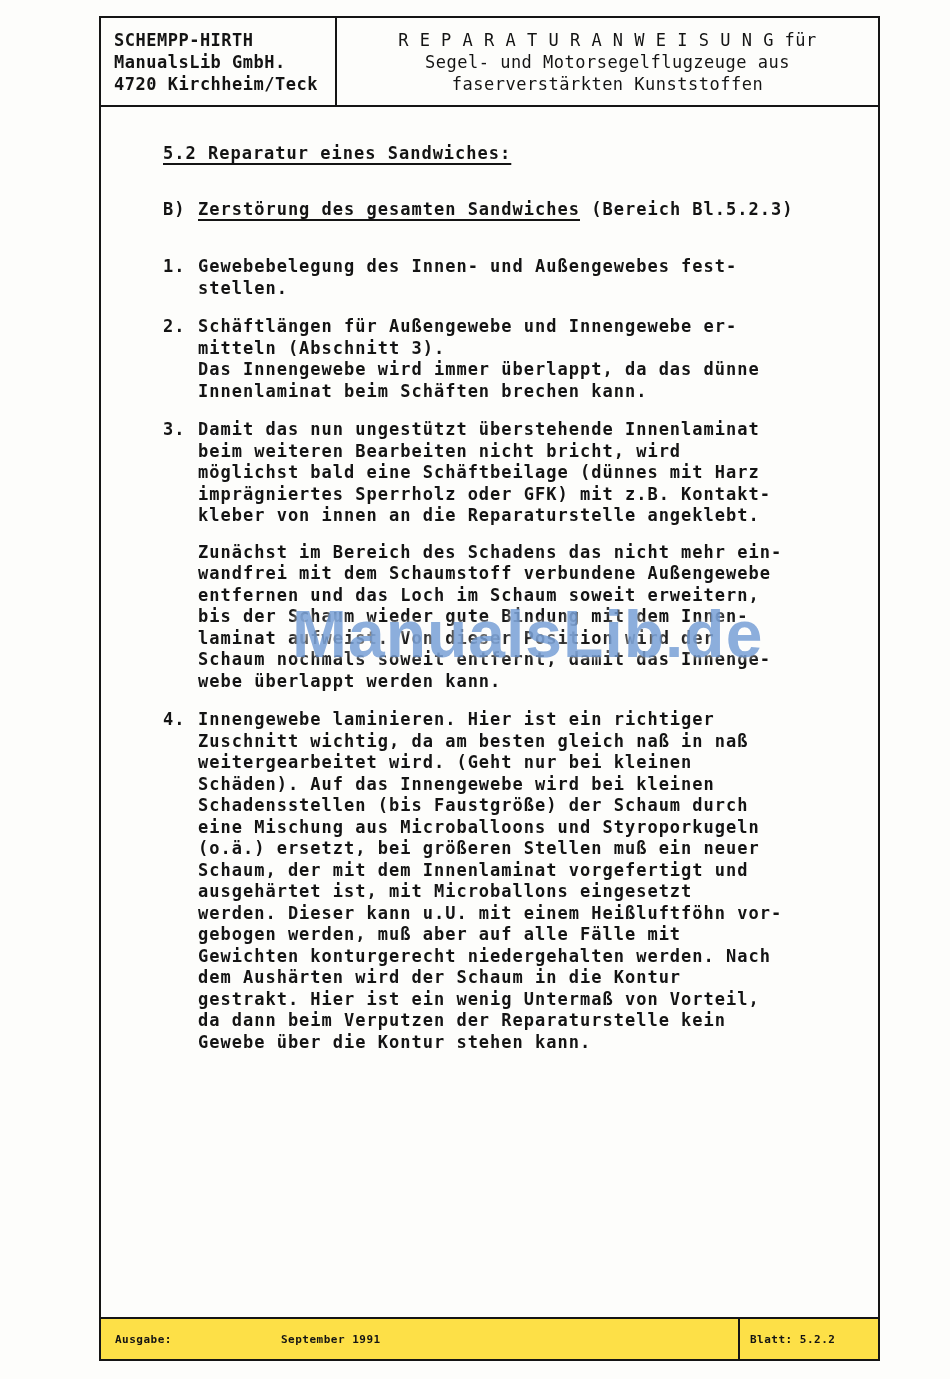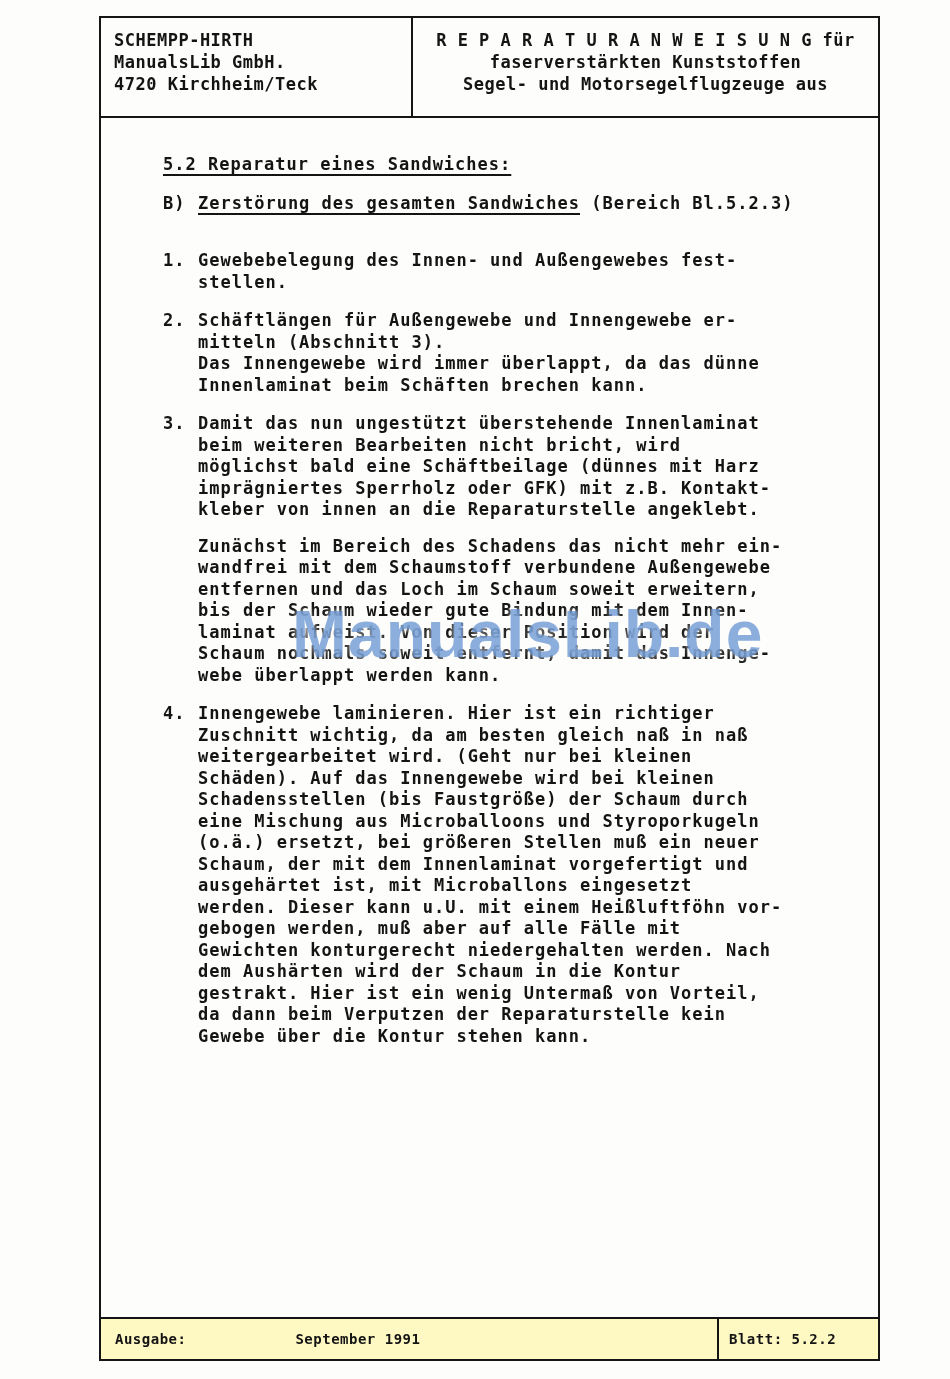--- a/index.html
+++ b/index.html
@@ -18,36 +18,36 @@
   .frame {
     position: absolute;
     left: 99px; top: 16px;
     width: 781px; height: 1345px;
     border: 2px solid #151515;
     background: #fdfdfb;
   }
   
   .header { display: flex; border-bottom: 2px solid #151515; }
   .header-left {
-    width: 312px;
+    width: 236px;
     border-right: 2px solid #151515;
     padding: 11px 12px 10px 13px;
     font-size: 17px; font-weight: bold; line-height: 22px;
     letter-spacing: 0.5px;
   }
   .header-right {
     flex: 1;
     text-align: center;
-    padding: 11px 6px 21px 6px;
-    font-size: 17px; font-weight: bold; line-height: 22px;
+    padding: 11px 6px 10px 6px;
+    font-size: 17px; font-weight: normal; line-height: 22px;
     letter-spacing: 0.5px;
   }
   
   .bodyarea { padding: 36px 18px 0 62px; font-size: 17px; font-weight: bold; line-height: 21.5px; letter-spacing: 1px; }
-  .section-heading { margin-bottom: 17px; }
+  .section-heading { margin-bottom: 34px; }
   .u { text-decoration: underline; text-decoration-thickness: 2px; text-underline-offset: 4px; }
   .indent-row { display: flex; align-items: flex-start; }
   .num-col { width: 35px; flex-shrink: 0; }
   .text-col { flex: 1; white-space: pre-wrap; }
   .subsection { margin-bottom: 36px; }
   .list-item { margin-bottom: 17px; }
   .para + .para { margin-top: 15px; }
   
   .watermark {
     position: absolute;
@@ -59,49 +59,49 @@
     pointer-events: none;
     text-shadow: 0 0 6px rgba(255,255,255,0.8);
   }
   
   .footer {
     position: absolute;
     left: -2px; right: -2px; bottom: -2px;
     height: 44px;
     border: 2px solid #151515;
     display: flex;
-    background: #fef9c3;
-    font-size: 14px; font-weight: bold;
+    background: #fde047;
+    font-size: 11px; font-weight: bold;
     letter-spacing: 0.5px;
   }
   .footer-left { flex: 1; display: flex; align-items: center; padding: 0 14px; }
   .footer-issue-value { margin-left: 109px; }
   .footer-right {
-    width: 161px;
+    width: 140px;
     border-left: 2px solid #151515;
     display: flex; align-items: center;
     padding: 0 10px;
   }
 </style>
 </head>
 <body>
 
 <div class="page">
   <div class="frame">
 
     <div class="header">
       <div class="header-left">
         <div>SCHEMPP-HIRTH</div>
         <div>ManualsLib GmbH.</div>
         <div>4720 Kirchheim/Teck</div>
       </div>
       <div class="header-right">
         <div>R E P A R A T U R A N W E I S U N G  für</div>
+        <div>Segel- und Motorsegelflugzeuge aus</div>
         <div>faserverstärkten Kunststoffen</div>
-        <div>Segel- und Motorsegelflugzeuge aus</div>
       </div>
     </div>
 
     <div class="bodyarea">
 
       <div class="section-heading"><span class="u">5.2 Reparatur eines Sandwiches:</span></div>
 
       <div class="subsection indent-row">
           <span class="num-col">B)</span>
           <span class="text-col"><span class="u">Zerstörung des gesamten Sandwiches</span><span> (Bereich Bl.5.2.3)</span></span>

